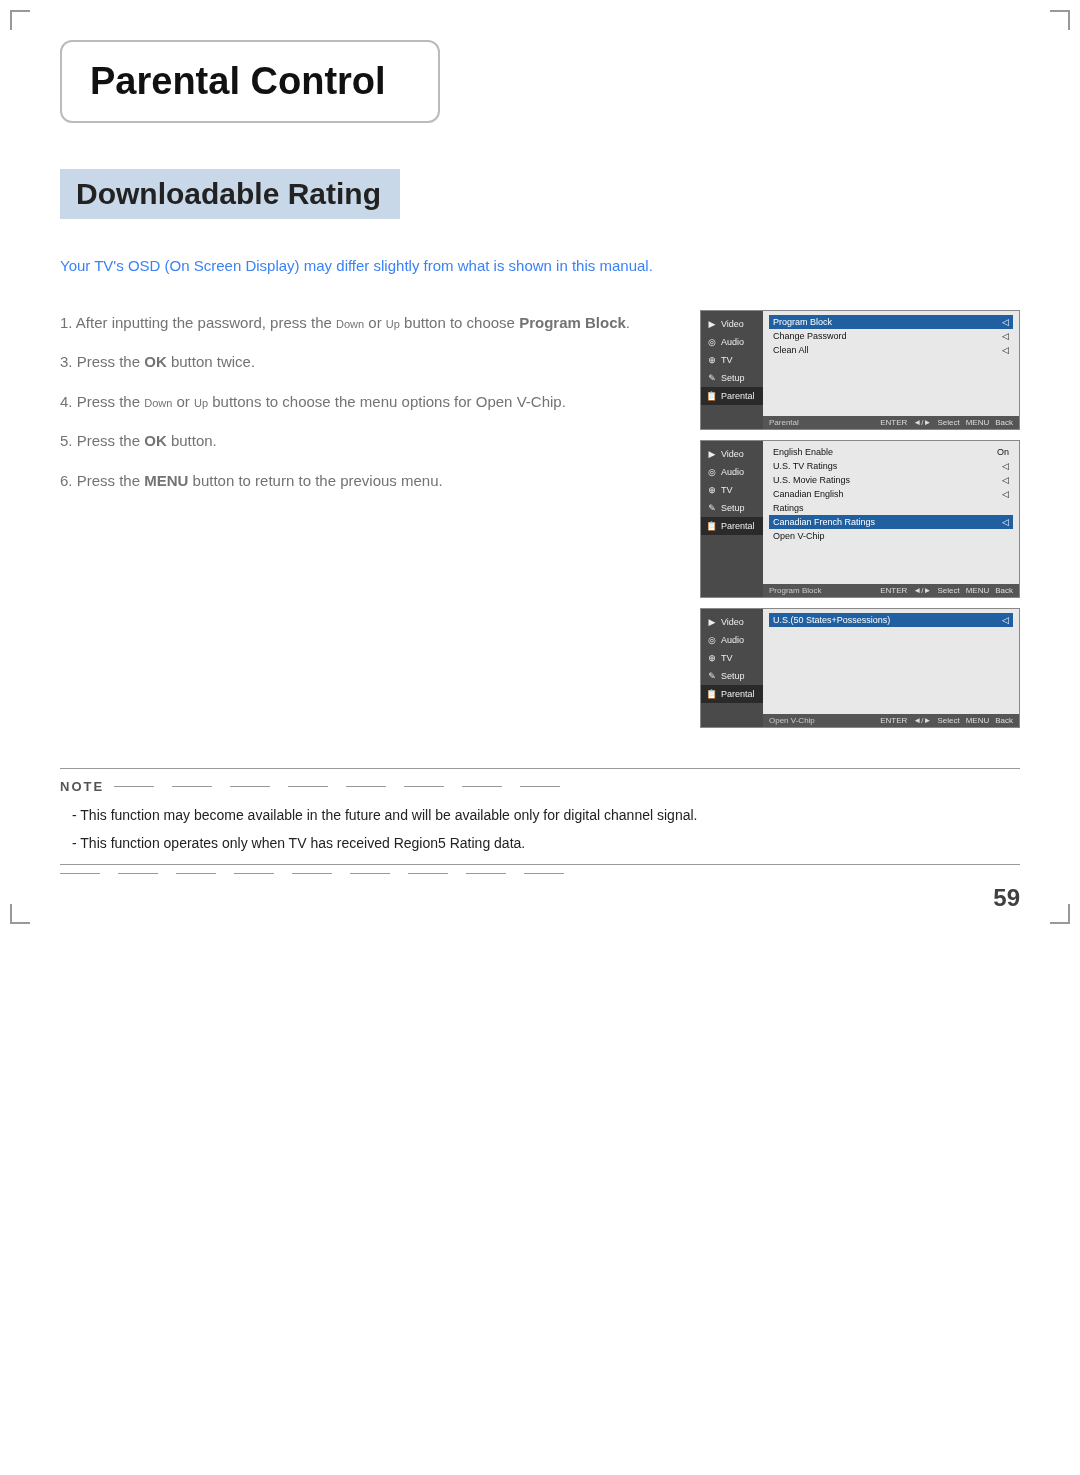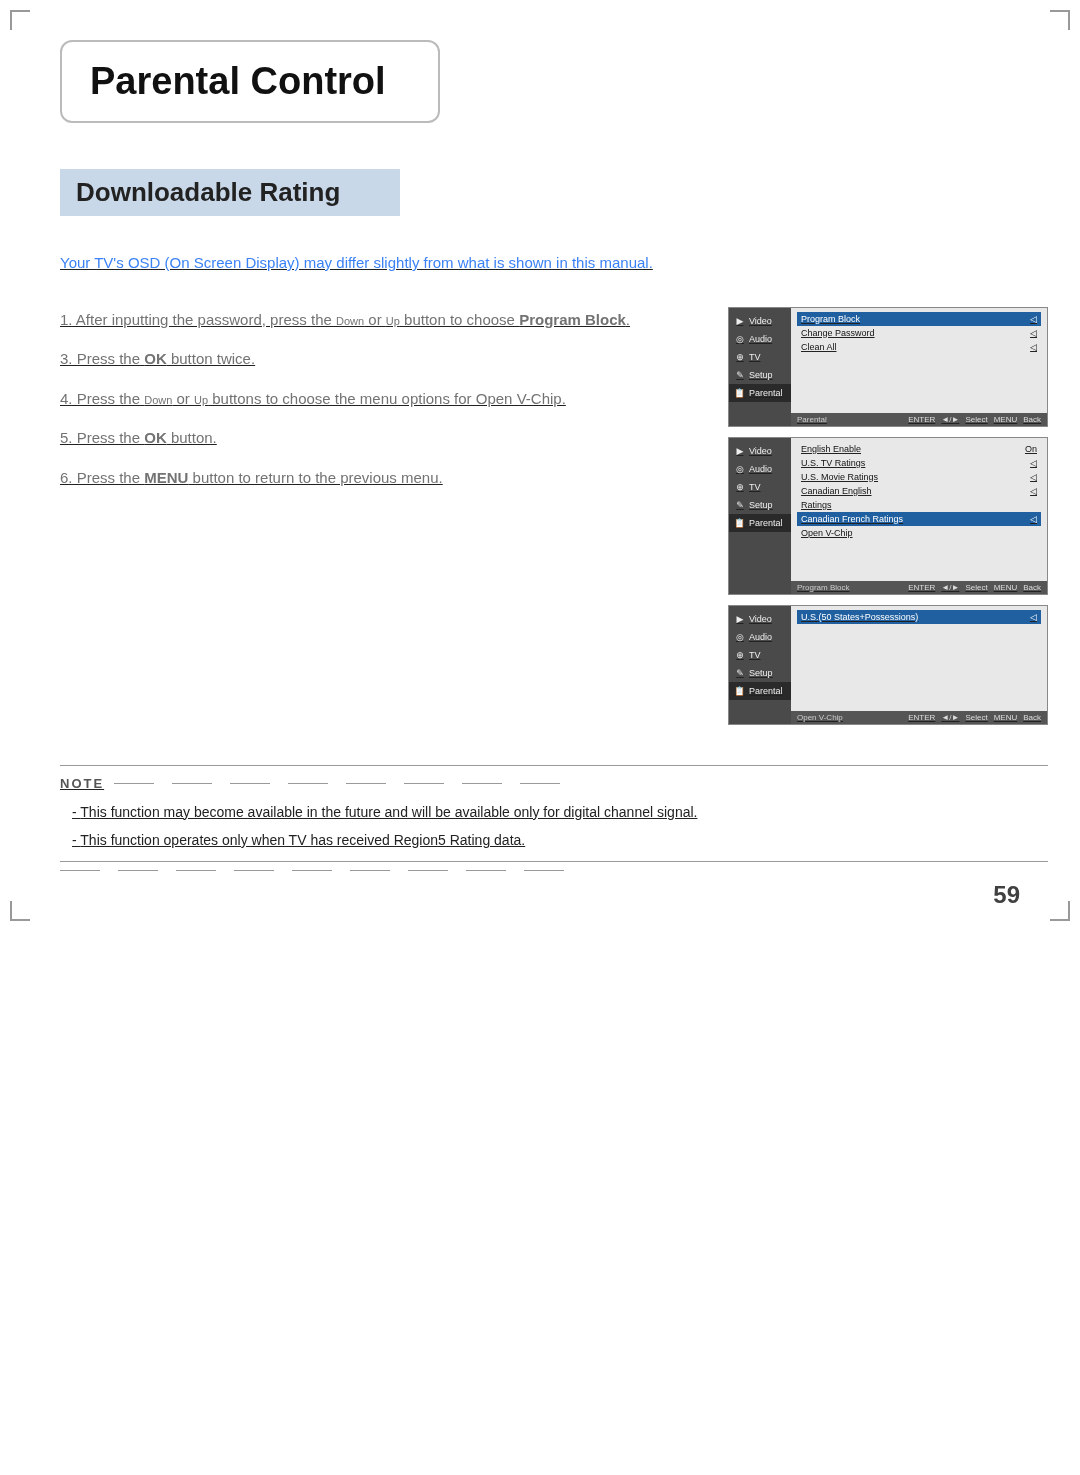--- a/index.html
+++ b/index.html
@@ -6,23 +6,22 @@
     body {
       background: #fff;
       font-family: Arial, sans-serif;
       width: 1080px;
       min-height: 1475px;
       position: relative;
       color: #222;
     }
 
     .page-wrapper {
-      padding: 40px 32px 60px 60px;
+      padding: 40px 60px 60px 60px;
       position: relative;
-      text-decoration: underline;
     }
 
     
     .corner-mark {
       position: absolute;
       width: 20px;
       height: 20px;
       border-color: #999;
       border-style: solid;
     }
@@ -43,21 +42,21 @@
     .page-title {
       font-size: 38px;
       font-weight: bold;
       color: #111;
     }
 
     
     .section-heading {
       background: #c8d8e8;
       padding: 8px 16px;
-      font-size: 26px;
+      font-size: 30px;
       font-weight: bold;
       margin-bottom: 20px;
       display: inline-block;
       min-width: 340px;
     }
 
     .intro-text {
       font-size: 15px;
       color: #3b82f6;
       margin-bottom: 32px;

